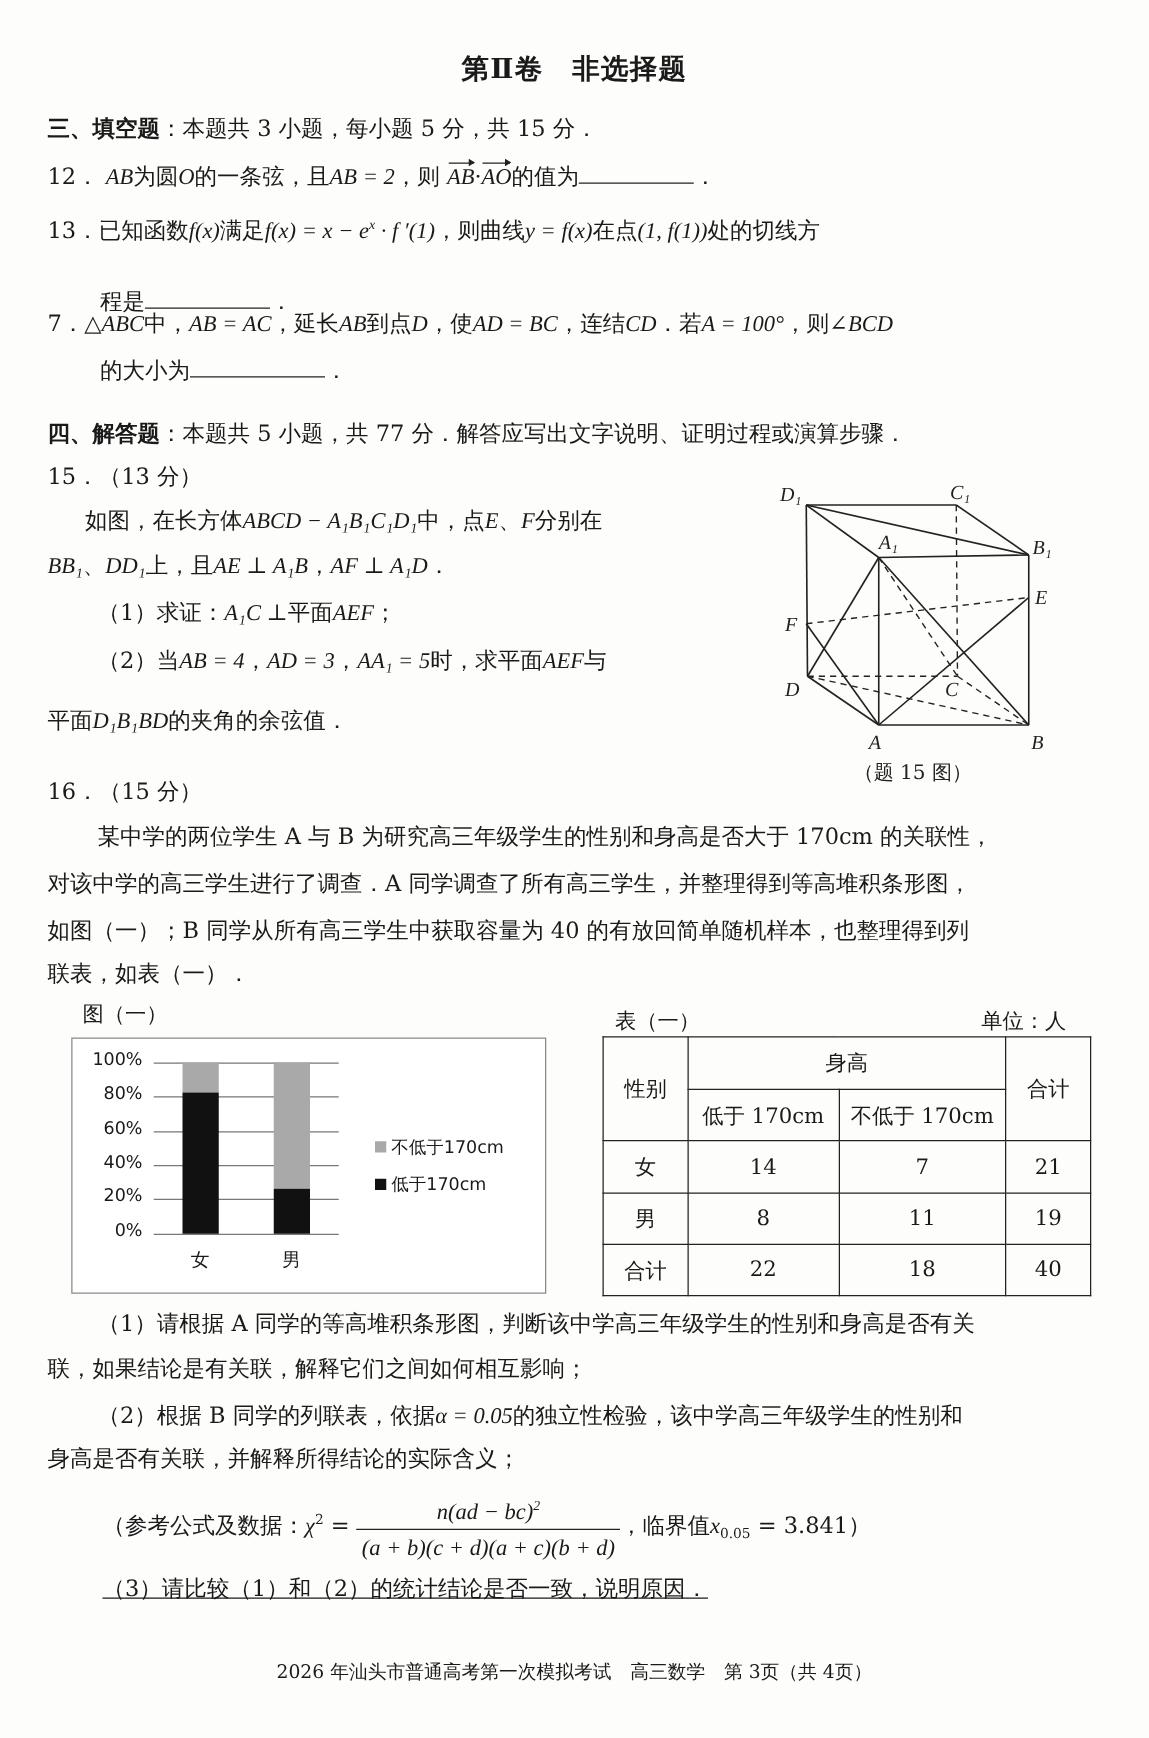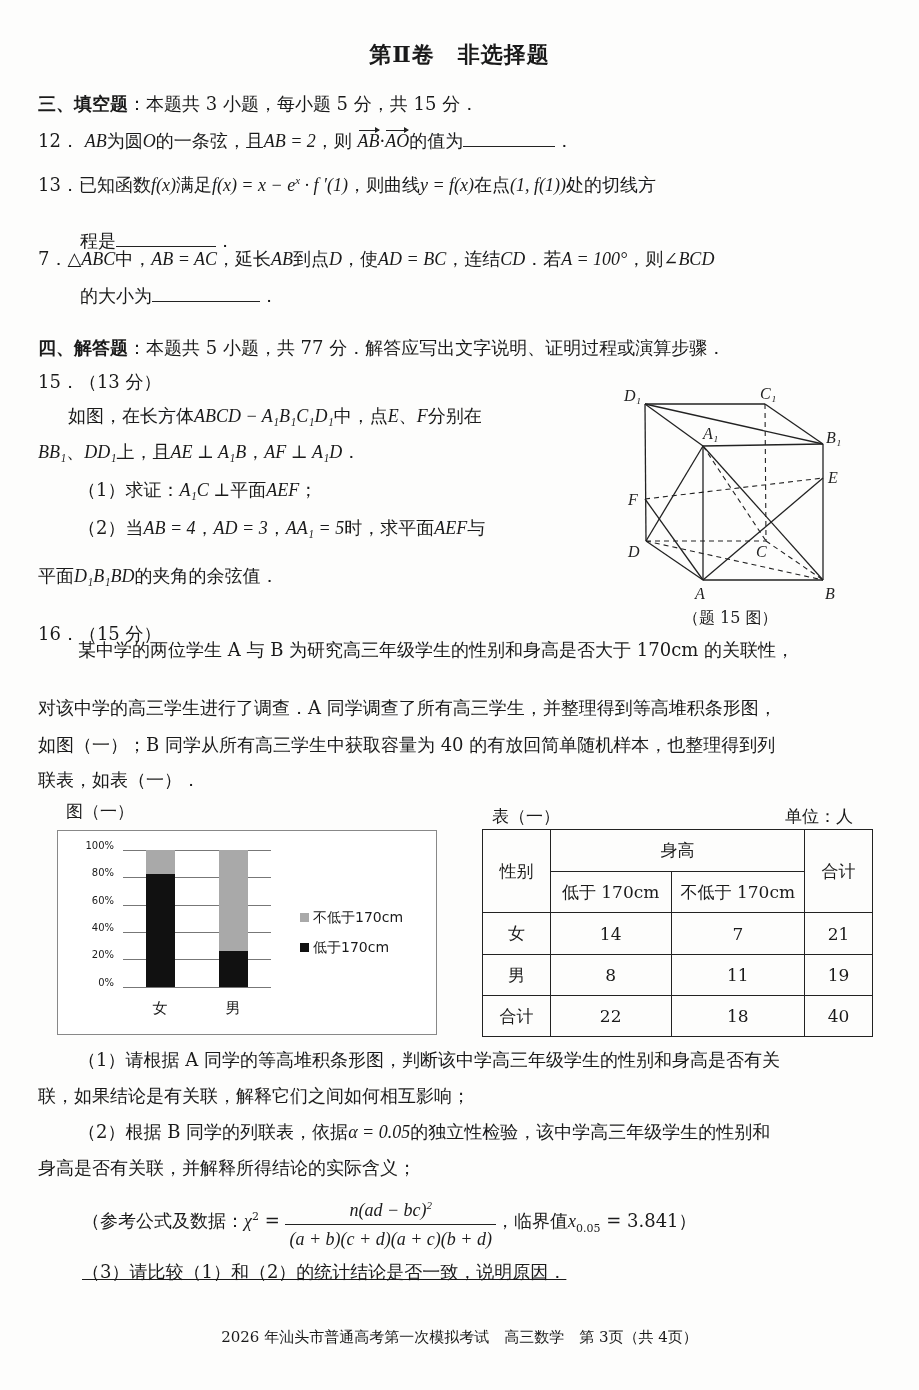--- a/index.html
+++ b/index.html
@@ -16,21 +16,21 @@
   .blank { display: inline-block; border-bottom: 1px solid #222; height: 18px; vertical-align: baseline; }
   .vec { position: relative; display: inline-block; }
   .vec::before { content: ""; position: absolute; left: 1px; right: 1px; top: 1px; border-top: 1px solid #222; }
   .vec::after { content: ""; position: absolute; right: 0; top: -2px; border-left: 5px solid #222; border-top: 3px solid transparent; border-bottom: 3px solid transparent; }
   sub { font-size: 11px; }
   sup { font-size: 11px; }
 
   
   .chart-box { position: absolute; left: 57px; top: 830px; width: 378px; height: 203px; border: 1px solid #888; background: #fff; }
   .gridline { position: absolute; left: 65px; width: 148px; border-top: 1px solid #777; }
-  .ytick { position: absolute; left: 4px; width: 52px; text-align: right; font-family: "DejaVu Sans", sans-serif; font-size: 10px; }
+  .ytick { position: absolute; left: 4px; width: 52px; text-align: right; font-family: "DejaVu Sans", sans-serif; font-size: 14px; }
   .bar { position: absolute; width: 29px; }
   .seg-dark { background: #111; position: absolute; left: 0; width: 100%; bottom: 0; }
   .seg-light { background: #a9a9a9; position: absolute; left: 0; width: 100%; top: 0; }
   .xlab { position: absolute; font-size: 15px; width: 40px; text-align: center; }
   .legend-item { position: absolute; font-family: "DejaVu Sans", sans-serif; font-size: 14px; }
   .swatch { display: inline-block; width: 9px; height: 9px; margin-right: 4px; vertical-align: 0px; }
 
   
   table.ct { position: absolute; left: 482px; top: 829px; width: 391px; border-collapse: collapse; font-size: 17px; }
   table.ct td { border: 1.5px solid #222; text-align: center; padding: 0; }
@@ -128,21 +128,21 @@
     <text x="28" y="130">F</text>
     <text x="28" y="182">D</text>
     <text x="156" y="182">C</text>
     <text x="95" y="224">A</text>
     <text x="225" y="224">B</text>
   </g>
   <text x="83" y="248" font-size="16" font-family="DejaVu Serif, serif" fill="#222">（题 15 图）</text>
 </svg>
 
 <div class="abs line" style="left:38px; top:622px;">16．（15 分）</div>
-<div class="abs line" style="left:78px; top:638px;">某中学的两位学生 A 与 B 为研究高三年级学生的性别和身高是否大于 170cm 的关联性，</div>
+<div class="abs line" style="left:78px; top:658px;">某中学的两位学生 A 与 B 为研究高三年级学生的性别和身高是否大于 170cm 的关联性，</div>
 <div class="abs line" style="left:38px; top:696px;">对该中学的高三学生进行了调查．A 同学调查了所有高三学生，并整理得到等高堆积条形图，</div>
 <div class="abs line" style="left:38px; top:733px;">如图（一）；B 同学从所有高三学生中获取容量为 40 的有放回简单随机样本，也整理得到列</div>
 <div class="abs line" style="left:38px; top:768px;">联表，如表（一）．</div>
 
 <div class="abs" style="left:66px; top:800px; font-size:17px;">图（一）</div>
 <div class="abs" style="left:492px; top:805px; font-size:17px;">表（一）</div>
 <div class="abs" style="left:785px; top:805px; font-size:17px;">单位：人</div>
 
 <div class="chart-box">
 

